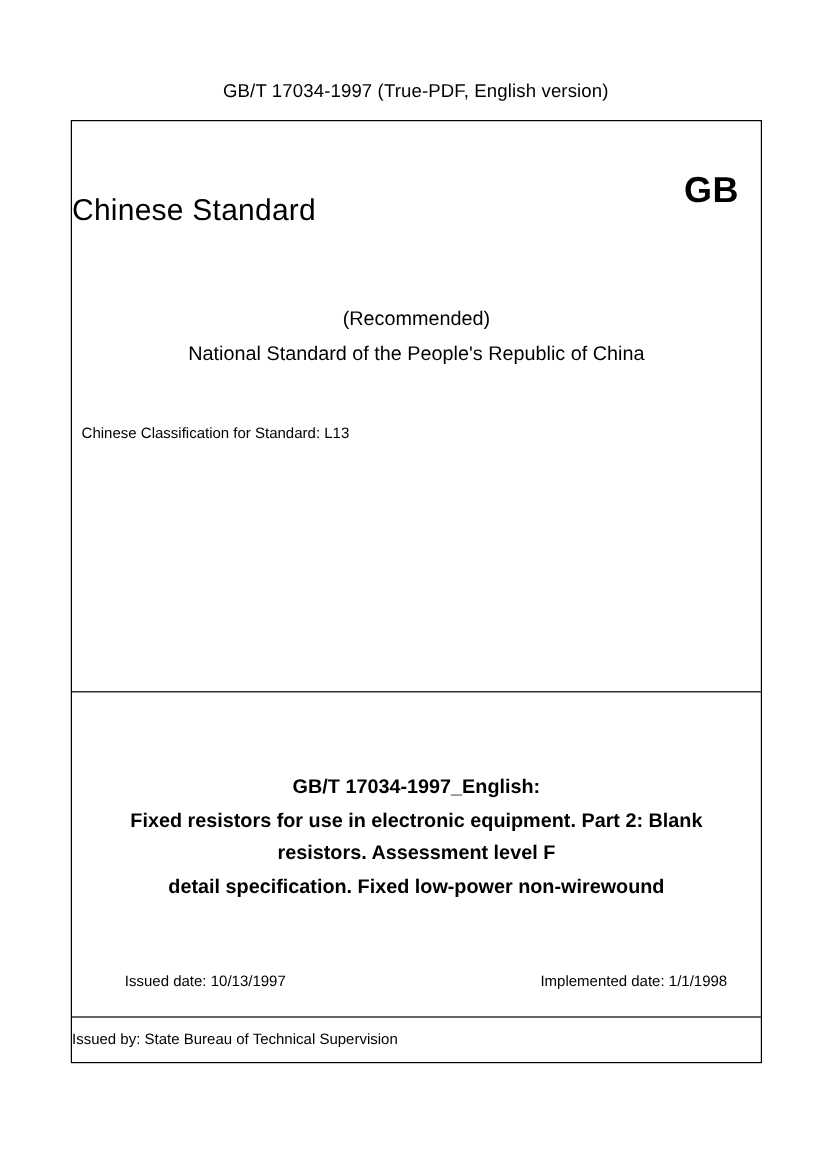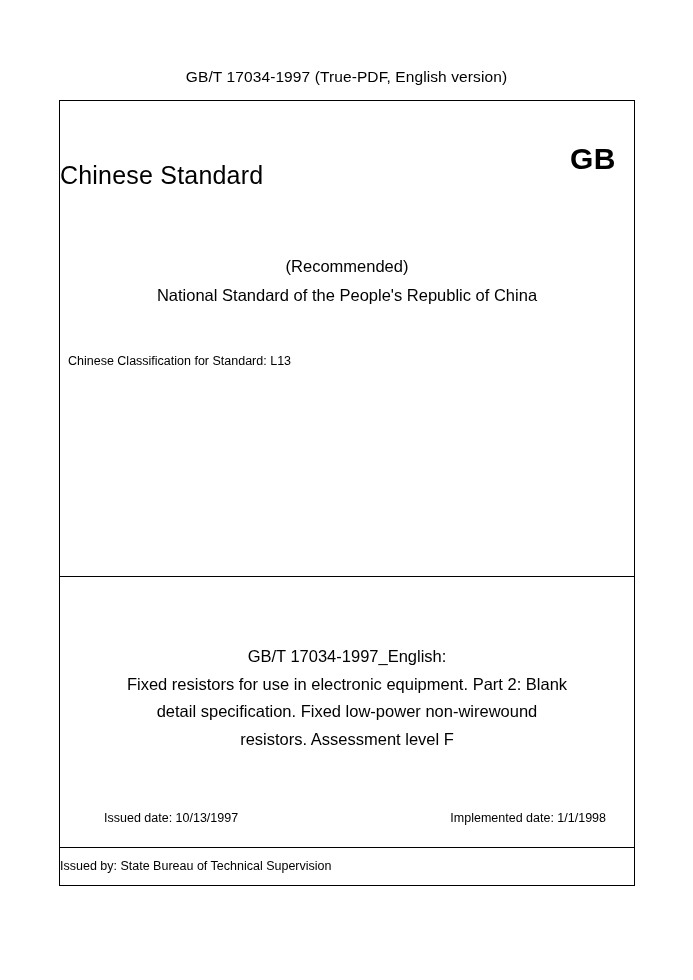--- a/index.html
+++ b/index.html
@@ -83,20 +83,21 @@
     position: relative;
     height: 271px;
     box-sizing: border-box;
     border-bottom: 1px solid #000;
   }
   .title-en {
     text-align: center;
     font-size: 16.5px;
     line-height: 1.68;
     padding: 66px 42px 0 42px;
+    font-weight: bold;
   }
   .dates-row {
     position: absolute;
     left: 16px;
     right: 0;
     bottom: 22px;
     display: flex;
     justify-content: space-between;
     padding: 0 28px;
     font-size: 12.5px;
@@ -130,22 +131,22 @@
         <div>(Recommended)</div>
         <div>National Standard of the People's Republic of China</div>
       </div>
       <div class="classification">Chinese Classification for Standard: L13</div>
     </div>
 
     <div class="lower-block">
       <div class="title-en">
         <div>GB/T 17034-1997_English:</div>
         <div>Fixed resistors for use in electronic equipment. Part 2: Blank</div>
+        <div>resistors. Assessment level F</div>
         <div>detail specification. Fixed low-power non-wirewound</div>
-        <div>resistors. Assessment level F</div>
       </div>
       <div class="dates-row">
         <span>Issued date: 10/13/1997</span>
         <span>Implemented date: 1/1/1998</span>
       </div>
     </div>
 
     <div class="issued-by">Issued by: State Bureau of Technical Supervision</div>
 
   </div>

